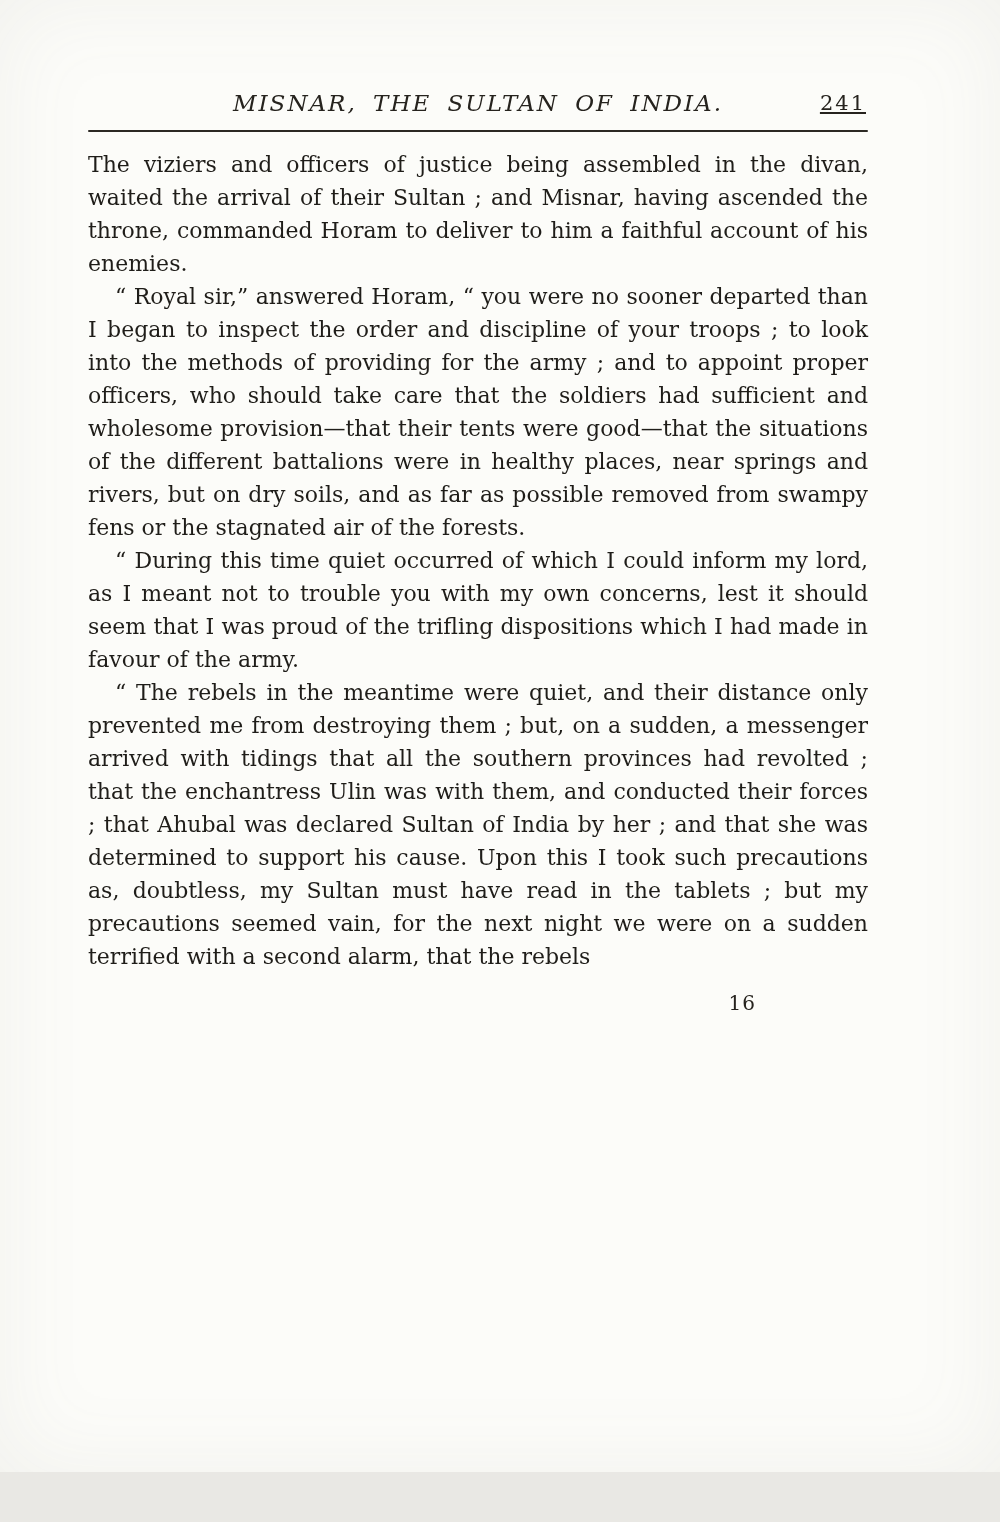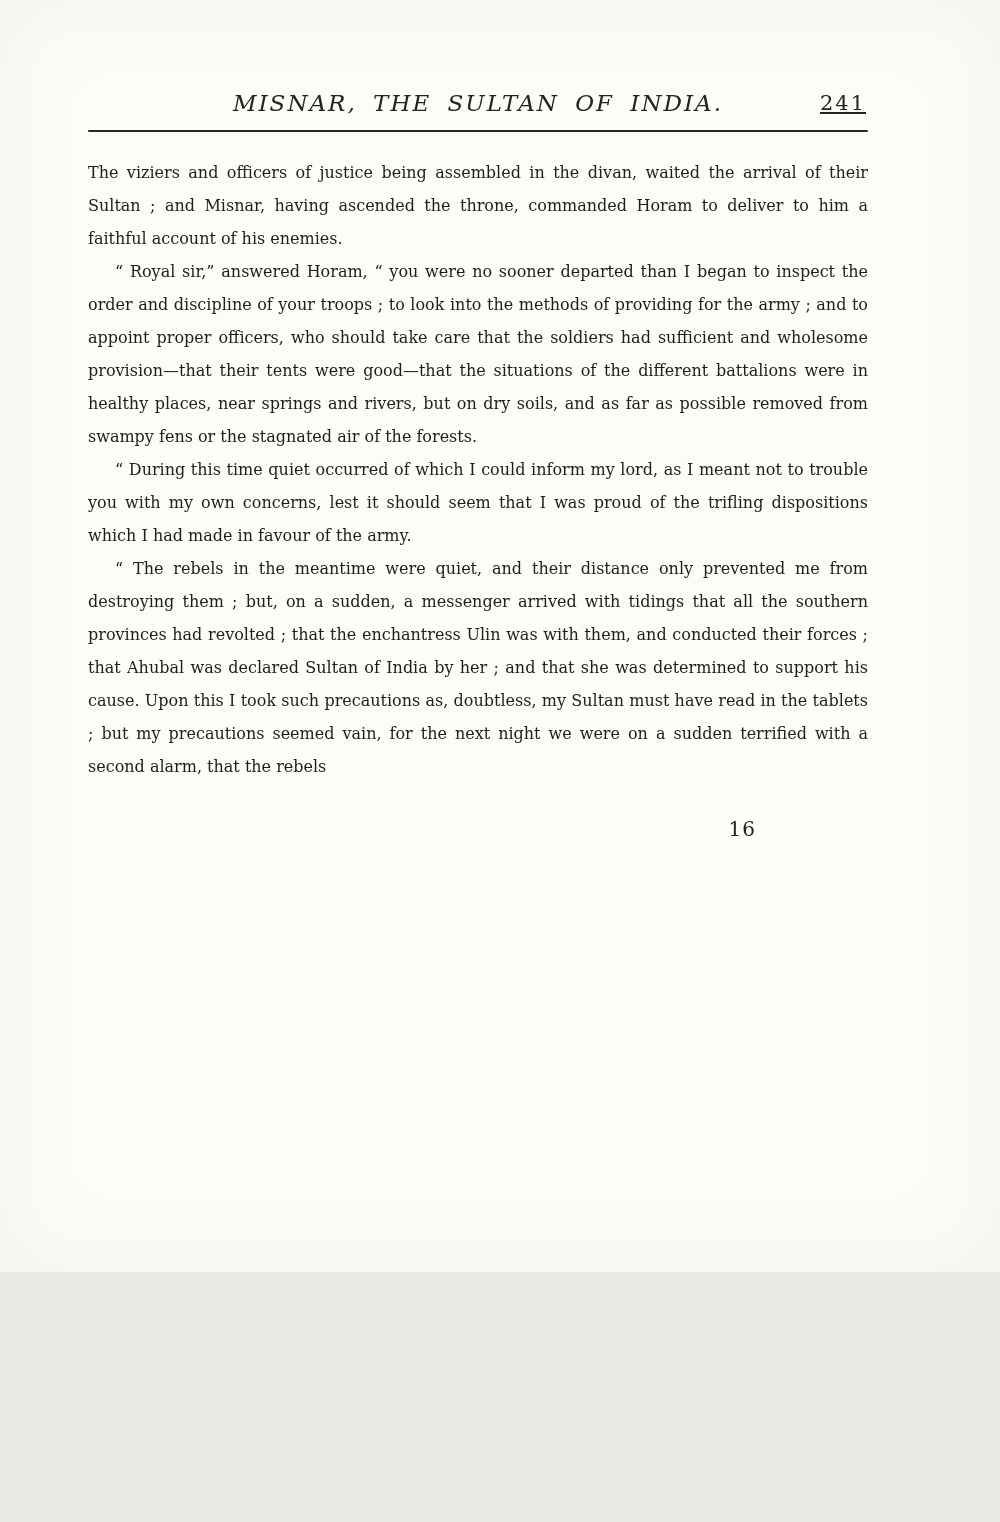--- a/index.html
+++ b/index.html
@@ -3,21 +3,21 @@
 <meta charset="utf-8">
 <style>
   html, body {
     margin: 0;
     padding: 0;
     background: #e9e8e4;
   }
   .page {
     position: relative;
     width: 1000px;
-    height: 1272px;
+    height: 1472px;
     margin: 0 auto;
     background: #fcfcf9;
     color: #211f1b;
     font-family: "DejaVu Serif", "Liberation Serif", serif;
     box-sizing: border-box;
     padding: 90px 132px 0 88px;
     overflow: hidden;
   }
   .page::after {
     
@@ -47,35 +47,35 @@
     word-spacing: normal;
     text-decoration: underline;
   }
   .header-rule {
     height: 2px;
     background: #2c2923;
     margin-top: 6px;
     border-radius: 1px;
   }
   .body-text {
-    margin-top: 24px;
-    font-size: 16px;
+    margin-top: 16px;
+    font-size: 22px;
     line-height: 33px;
     text-align: justify;
     color: #1f1d19;
   }
   .para {
     margin: 0;
     padding: 0;
   }
   .para.indent {
     text-indent: 27px;
   }
   .page-footer {
-    margin-top: 34px;
+    margin-top: 18px;
     text-align: right;
     padding-right: 112px;
     font-size: 20px;
     letter-spacing: 1px;
     color: #26231e;
   }
 </style>
 </head>
 <body>
 

